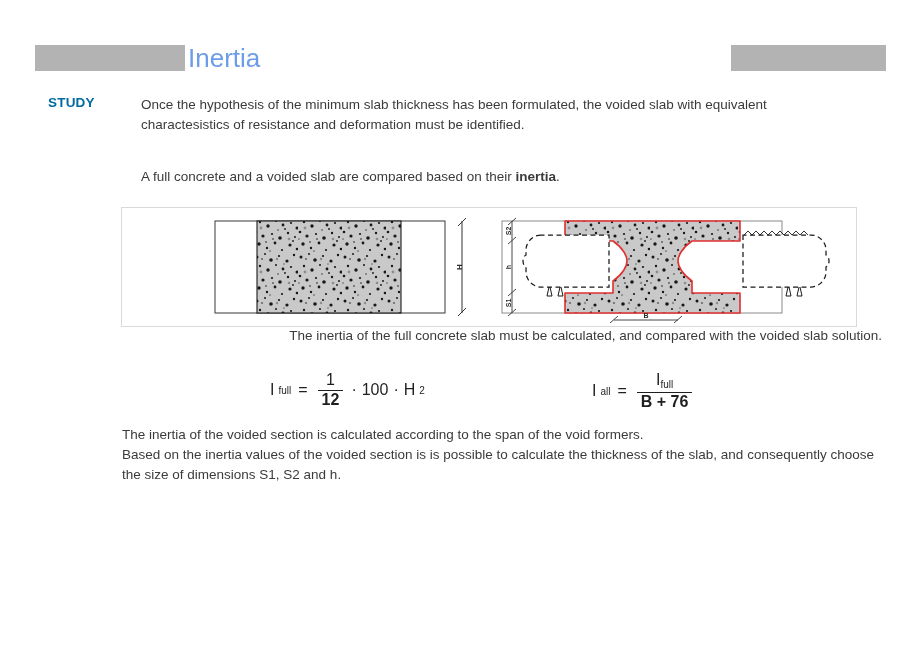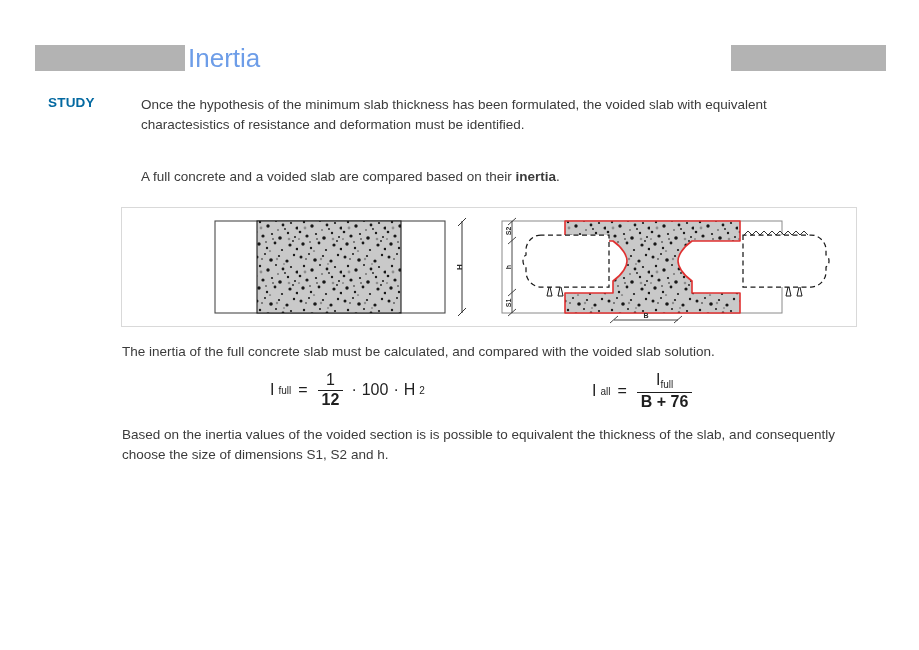--- a/index.html
+++ b/index.html
@@ -64,22 +64,23 @@
   #intro-para {
     left: 141px; top: 95px;
     width: 700px;
   }
   #compare-para {
     left: 141px; top: 159px;
     width: 700px;
     margin-top: 8px;
   }
   #calc-para {
-    left: 122px; top: 342px;
+    left: 122px; top: 326px;
     width: 760px;
+    text-align: right;
   }
   #closing-para {
     left: 122px; top: 425px;
     width: 760px;
   }
   b, .bold { font-weight: bold; }
 
   
   #figure {
     position: absolute;
@@ -299,21 +300,22 @@
       <span class="fsub">all</span>
     <span class="eq">=</span>
     <span class="frac">
       <span class="num"><span>I</span><span class="fsub">full</span></span>
       <span class="den">B + 76</span>
     </span>
   </span>
 </div>
 
 <div class="para" id="closing-para">
-  <div>Based on the inertia values of the voided section is is possible to equivalent the thickness of the slab, and consequently choose the size of dimensions S1, S2 and h.</div>
+  <div>The inertia of the voided section is calculated according to the span of the void formers.</div>
+  <div>Based on the inertia values of the voided section is is possible to calculate the thickness of the slab, and consequently choose the size of dimensions S1, S2 and h.</div>
 </div>
 
 <div id="footer">
   
   
   
 
   
 
   

